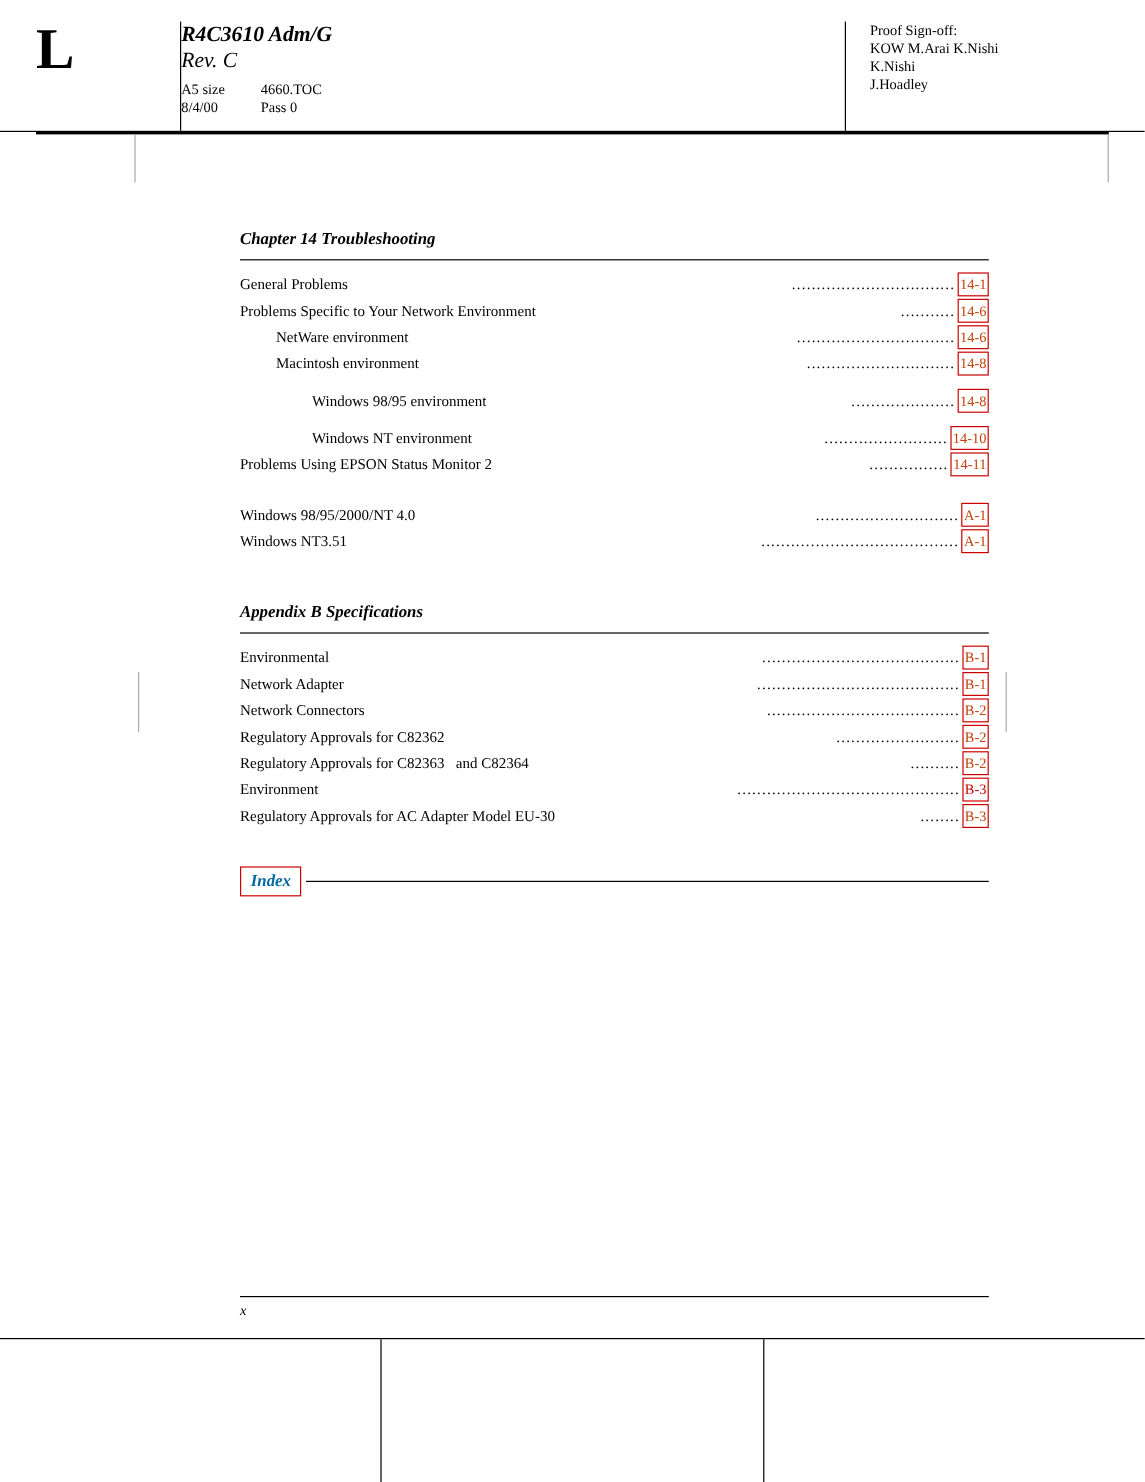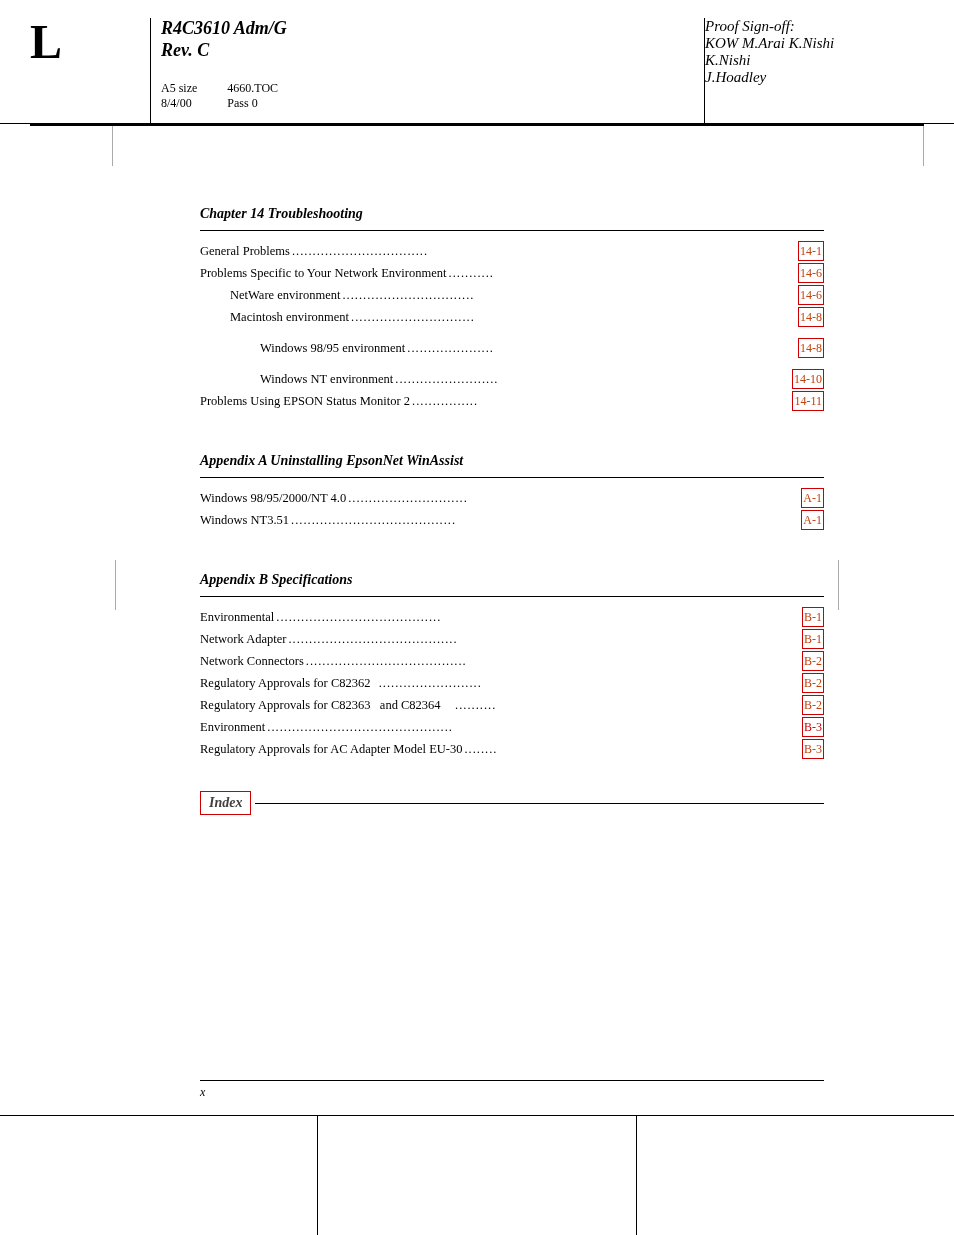--- a/index.html
+++ b/index.html
@@ -30,53 +30,52 @@
     .header-logo {
       font-size: 48px;
       font-weight: bold;
       font-family: serif;
       line-height: 1;
       margin-bottom: 4px;
     }
 
     .header-middle {
       flex: 1;
-      padding-left: 10px;
       border-left: 1px solid #000;
       padding-bottom: 12px;
     }
 
     .header-title-line1 {
       font-size: 18px;
       font-weight: bold;
       font-style: italic;
       line-height: 1.2;
     }
 
     .header-title-line2 {
       font-size: 18px;
-      font-weight: bold;
+      font-weight: normal;
       font-style: italic;
       line-height: 1.2;
-      margin-bottom: 20px;
+      margin-bottom: 6px;
     }
 
     .header-meta {
       font-size: 12px;
       display: flex;
       gap: 30px;
       margin-top: 4px;
     }
 
     .header-right {
       width: 220px;
+      padding-left: 20px;
       border-left: 1px solid #000;
-      font-size: 15px;
+      font-size: 12px;
       padding-bottom: 12px;
-      font-style: italic;
     }
 
     
     .main-content {
       padding: 20px 130px 20px 200px;
       position: relative;
     }
 
     
     .chapter-heading {
@@ -89,20 +88,21 @@
       padding-bottom: 8px;
     }
 
     
     .toc-entry {
       display: flex;
       align-items: baseline;
       margin-bottom: 2px;
       font-size: 12.5px;
       line-height: 1.5;
+      text-align: right;
     }
 
     .toc-entry.indent1 {
       padding-left: 30px;
     }
 
     .toc-entry.indent2 {
       padding-left: 60px;
       margin-top: 11px;
     }
@@ -138,21 +138,21 @@
       border: 1px solid #cc0000;
       padding: 3px 8px;
       margin-top: 10px;
       margin-bottom: 10px;
     }
 
     .index-label {
       font-size: 14px;
       font-weight: bold;
       font-style: italic;
-      color: #404040;
+      color: #0369a1;
     }
 
     .index-line {
       display: flex;
       align-items: center;
       margin-bottom: 10px;
     }
 
     .index-horizontal-line {
       flex: 1;
@@ -259,21 +259,20 @@
     </div>
     <div class="toc-entry">
       <span class="toc-label">Problems Using EPSON Status Monitor 2</span>
       <span class="toc-dots">................</span>
       <span class="toc-page">14-11</span>
     </div>
   </div>
 
   <div class="section-gap"></div>
 
-  <div class="chapter-heading">Appendix A  Uninstalling EpsonNet WinAssist</div>
 
   <div>
     <div class="toc-entry">
       <span class="toc-label">Windows 98/95/2000/NT 4.0</span>
       <span class="toc-dots">.............................</span>
       <span class="toc-page">A-1</span>
     </div>
     <div class="toc-entry">
       <span class="toc-label">Windows NT3.51</span>
       <span class="toc-dots">........................................</span>

